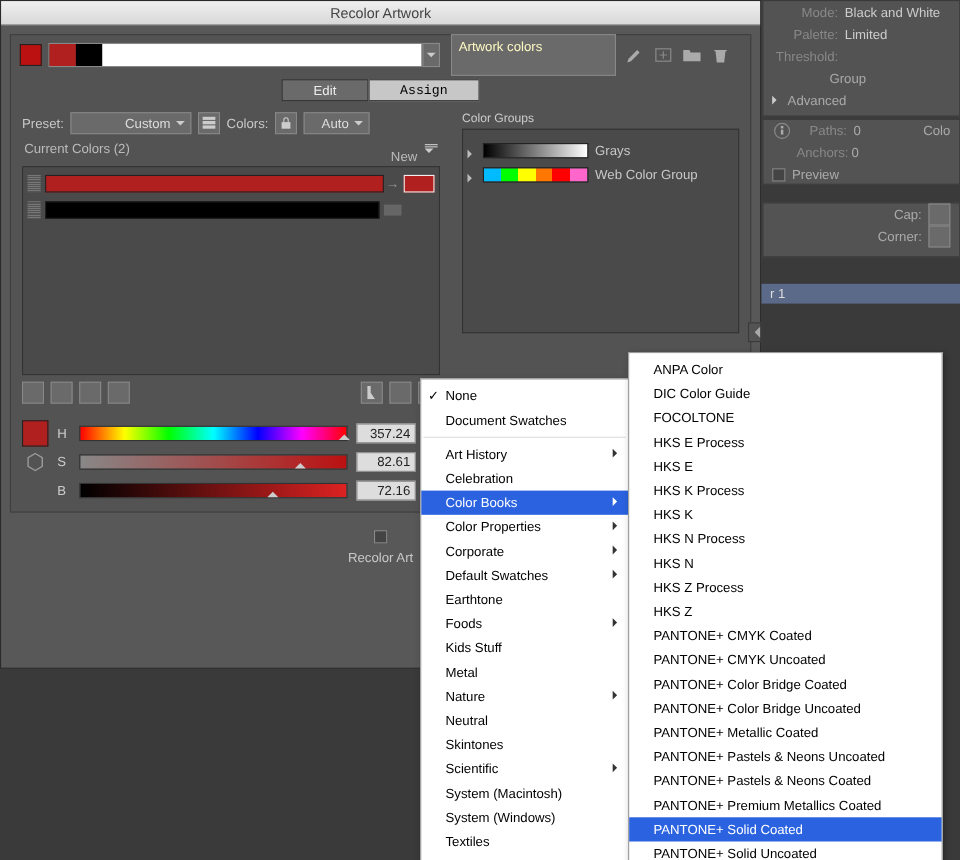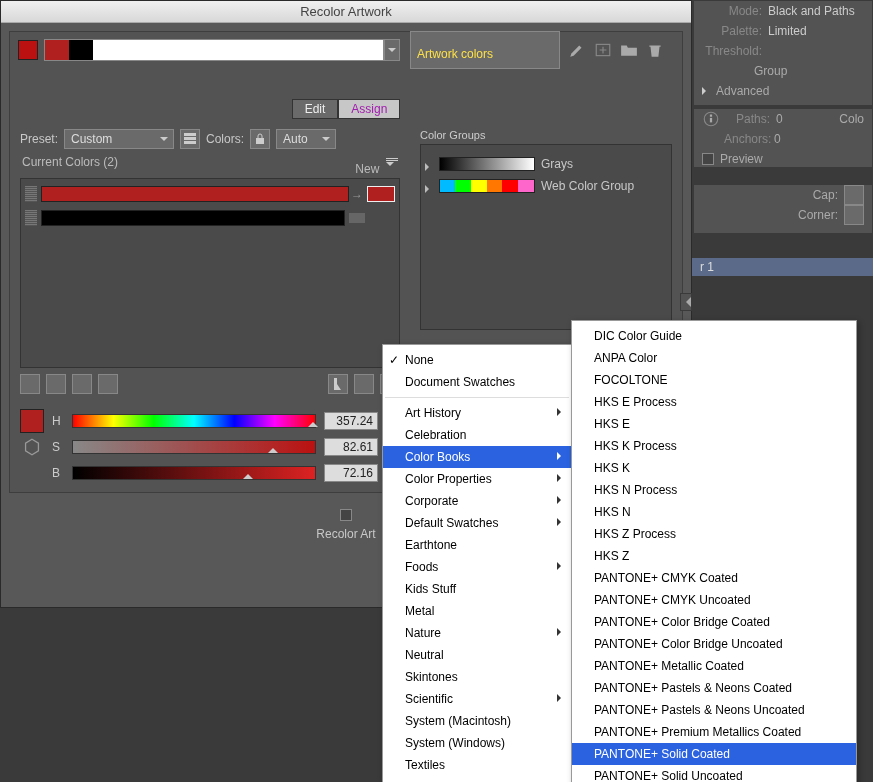--- a/index.html
+++ b/index.html
@@ -7,31 +7,31 @@
 .dialog{position:absolute;left:0;top:0;width:692px;height:608px;background:#585858;border:1px solid #2a2a2a;}
 .titlebar{height:22px;background:linear-gradient(#f0f0f0,#d8d8d8);color:#444;text-align:center;line-height:22px;font-size:13px;border-bottom:1px solid #aaa;}
 .panel{background:#535353;margin:8px;border:1px solid #3e3e3e;}
 .toprow{height:36px;display:flex;align-items:center;padding:6px 8px;}
 .sw{width:20px;height:20px;border:1px solid #222;margin-right:6px;}
 .sw-red{background:#b11;}
 .sw-group{display:flex;width:340px;height:22px;border:1px solid #888;}
 .sw-group div{height:100%;}
 .drop-arrow{width:16px;height:22px;background:#6a6a6a;border:1px solid #888;margin-left:0;margin-right:10px;display:flex;align-items:center;justify-content:center;}
 .drop-arrow:after{content:"";border:4px solid transparent;border-top-color:#ccc;margin-top:3px;}
-.artwork-field{flex:0 0 150px;height:38px;background:#6a6a6a;border:1px solid #888;padding:15px 6px;color:#fde047;}
+.artwork-field{flex:0 0 150px;height:38px;background:#6a6a6a;border:1px solid #888;padding:3px 6px;color:#fef9c3;}
 .icon-row{display:flex;gap:8px;margin-left:8px;}
 .icon{width:18px;height:18px;color:#aaa;}
 .icon svg{width:100%;height:100%;fill:currentColor;}
 .tabs{display:flex;justify-content:center;margin:4px 0;}
-.tab{padding:2px 12px;background:#6a6a6a;border:1px solid #333;color:#eee;margin-top:27px;}
-.tab.active{background:#c7c7c7;color:#a21caf;}
+.tab{padding:2px 28px;background:#6a6a6a;border:1px solid #333;color:#eee;}
+.tab.active{background:#c7c7c7;color:#000000;font-family:Liberation Mono, monospace;}
 .body-row{display:flex;}
 .left{width:400px;padding:6px 10px;}
 .right{flex:1;padding:6px 10px;}
-.form-row{display:flex;align-items:center;gap:6px;margin-bottom:6px;}
+.form-row{display:flex;align-items:center;gap:6px;margin-bottom:6px;text-align:right;}
 .select{height:20px;background:#6a6a6a;border:1px solid #888;color:#ddd;padding:2px 18px 2px 6px;position:relative;}
 .select:after{content:"";position:absolute;right:5px;top:7px;border:4px solid transparent;border-top-color:#ccc;}
 .icon-btn{width:20px;height:20px;background:#6a6a6a;border:1px solid #888;display:flex;align-items:center;justify-content:center;}
 .icon-btn svg{width:12px;height:12px;fill:#ccc;}
 .curr-head{display:flex;justify-content:space-between;font-size:11px;color:#bbb;padding:0 2px;}
 .color-list{background:#4a4a4a;border:1px solid #333;height:190px;margin-top:2px;padding:4px;}
 .color-row{display:flex;align-items:center;height:22px;margin-bottom:2px;}
 .grip{width:12px;height:16px;background:repeating-linear-gradient(#777,#777 1px,#555 1px,#555 2px);margin-right:4px;}
 .color-bar{flex:1;height:16px;border:1px solid #222;}
 .arrow-link{width:16px;text-align:center;color:#999;}
@@ -76,21 +76,21 @@
 .menu-sep{height:1px;background:#ddd;margin:4px 2px;}
 .menu1{left:382px;top:344px;width:190px;}
 .menu2{left:571px;top:320px;width:286px;}
 </style>
 </head>
 <body>
 
 <div class="side-panel" style="top:0;height:106px;">
   <div class="side-row">
       <span class="label">Mode:</span>
-      <span class="val2">Black and Paths</span>
+      <span class="val2">Black and White</span>
     </div>
   <div class="side-row">
       <span class="label">Palette:</span>
       <span class="val2">Limited</span>
     </div>
   <div class="side-row">
       <span class="label">Threshold:</span>
     </div>
   <div class="side-row" style="padding-left:60px;">
       <span>Group</span>
@@ -297,34 +297,34 @@
     <div class="menu-item has-sub">Nature</div>
     <div class="menu-item">Neutral</div>
     <div class="menu-item">Skintones</div>
     <div class="menu-item has-sub">Scientific</div>
     <div class="menu-item">System (Macintosh)</div>
     <div class="menu-item">System (Windows)</div>
     <div class="menu-item">Textiles</div>
     <div class="menu-item">VisiBone2</div>
   </div>
 <div class="menu menu2" id="menu2">
+    <div class="menu-item">ANPA Color</div>
     <div class="menu-item">DIC Color Guide</div>
-    <div class="menu-item">ANPA Color</div>
     <div class="menu-item">FOCOLTONE</div>
     <div class="menu-item">HKS E Process</div>
     <div class="menu-item">HKS E</div>
     <div class="menu-item">HKS K Process</div>
     <div class="menu-item">HKS K</div>
     <div class="menu-item">HKS N Process</div>
     <div class="menu-item">HKS N</div>
     <div class="menu-item">HKS Z Process</div>
     <div class="menu-item">HKS Z</div>
     <div class="menu-item">PANTONE+ CMYK Coated</div>
     <div class="menu-item">PANTONE+ CMYK Uncoated</div>
     <div class="menu-item">PANTONE+ Color Bridge Coated</div>
     <div class="menu-item">PANTONE+ Color Bridge Uncoated</div>
     <div class="menu-item">PANTONE+ Metallic Coated</div>
+    <div class="menu-item">PANTONE+ Pastels &amp; Neons Uncoated</div>
     <div class="menu-item">PANTONE+ Pastels &amp; Neons Coated</div>
-    <div class="menu-item">PANTONE+ Pastels &amp; Neons Uncoated</div>
     <div class="menu-item">PANTONE+ Premium Metallics Coated</div>
     <div class="menu-item selected">PANTONE+ Solid Coated</div>
     <div class="menu-item">PANTONE+ Solid Uncoated</div>
   </div>
 
 </body></html>

